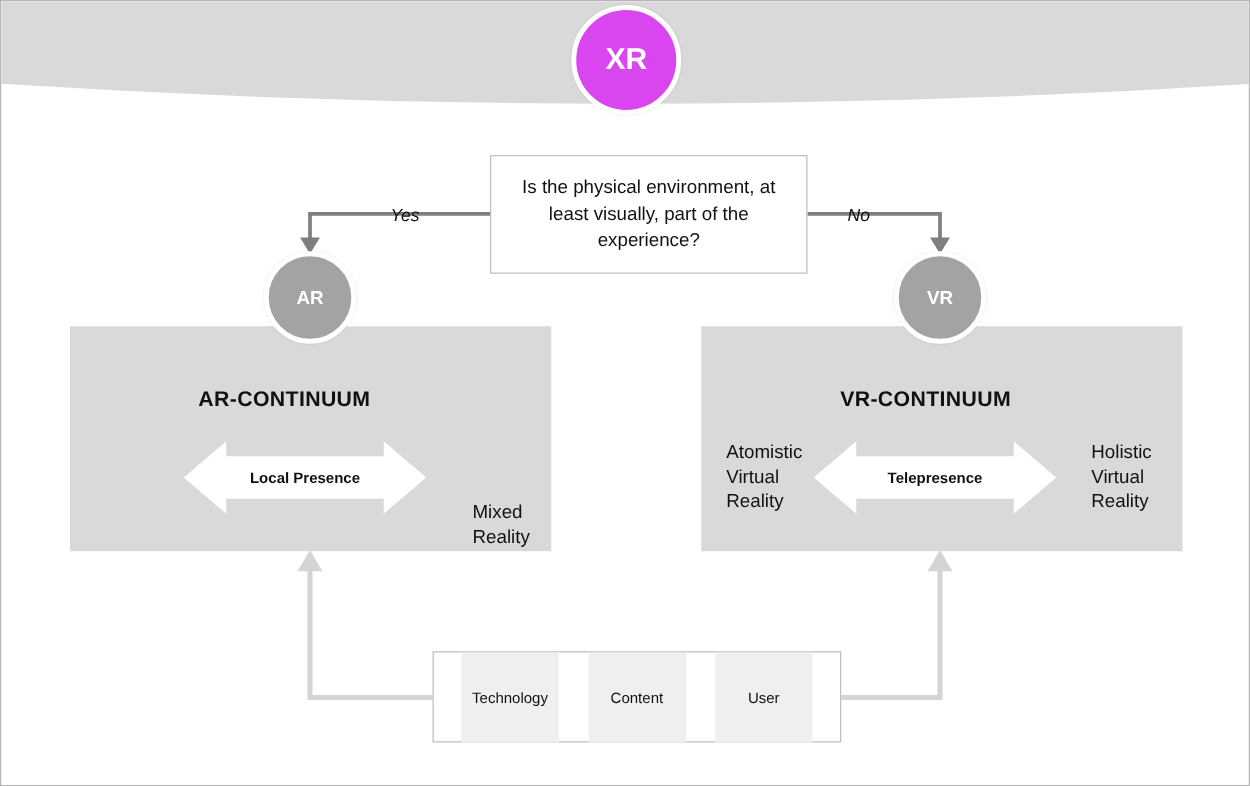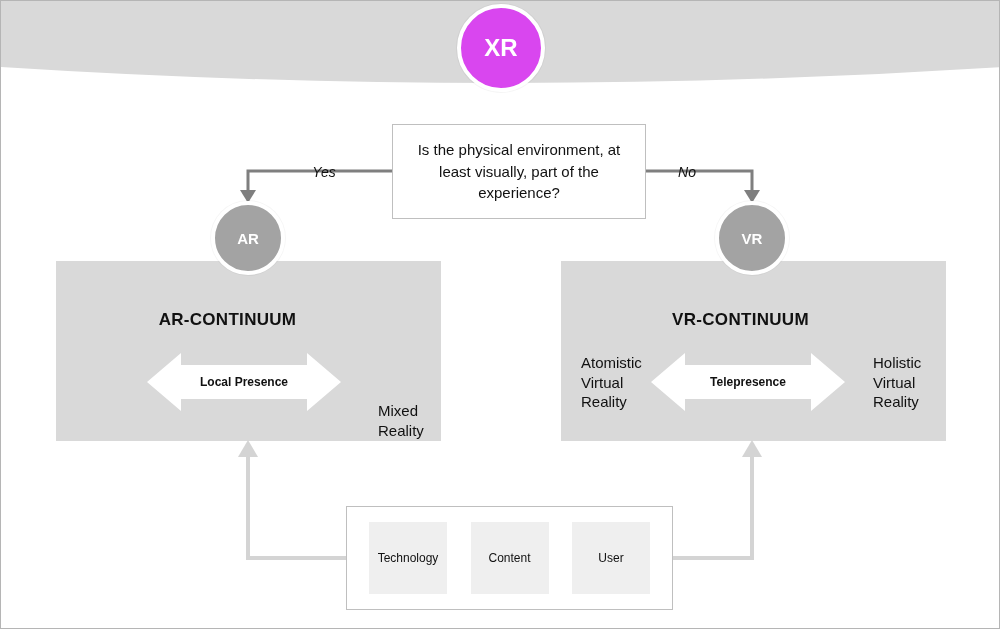--- a/index.html
+++ b/index.html
@@ -54,21 +54,21 @@
     transform:translateY(-50%);
     font-size:15px; line-height:1.3;
   }
   .arrow-label {
     position:absolute; z-index:3;
     transform:translate(-50%,-50%);
     font-weight:bold; font-size:12px; white-space:nowrap;
   }
   .factors-box {
     position:absolute; z-index:3;
-    left:345px; top:505px; width:327px; height:104px;
+    left:345px; top:520px; width:327px; height:73px;
     box-sizing:border-box;
     background:#ffffff; border:1px solid #bfbfbf;
     display:flex; align-items:center; justify-content:space-between;
     padding:16px 22px;
   }
   .factor {
     width:78px; height:72px;
     background:#efefef;
     display:flex; align-items:center; justify-content:center;
     font-size:12px; text-align:center;

